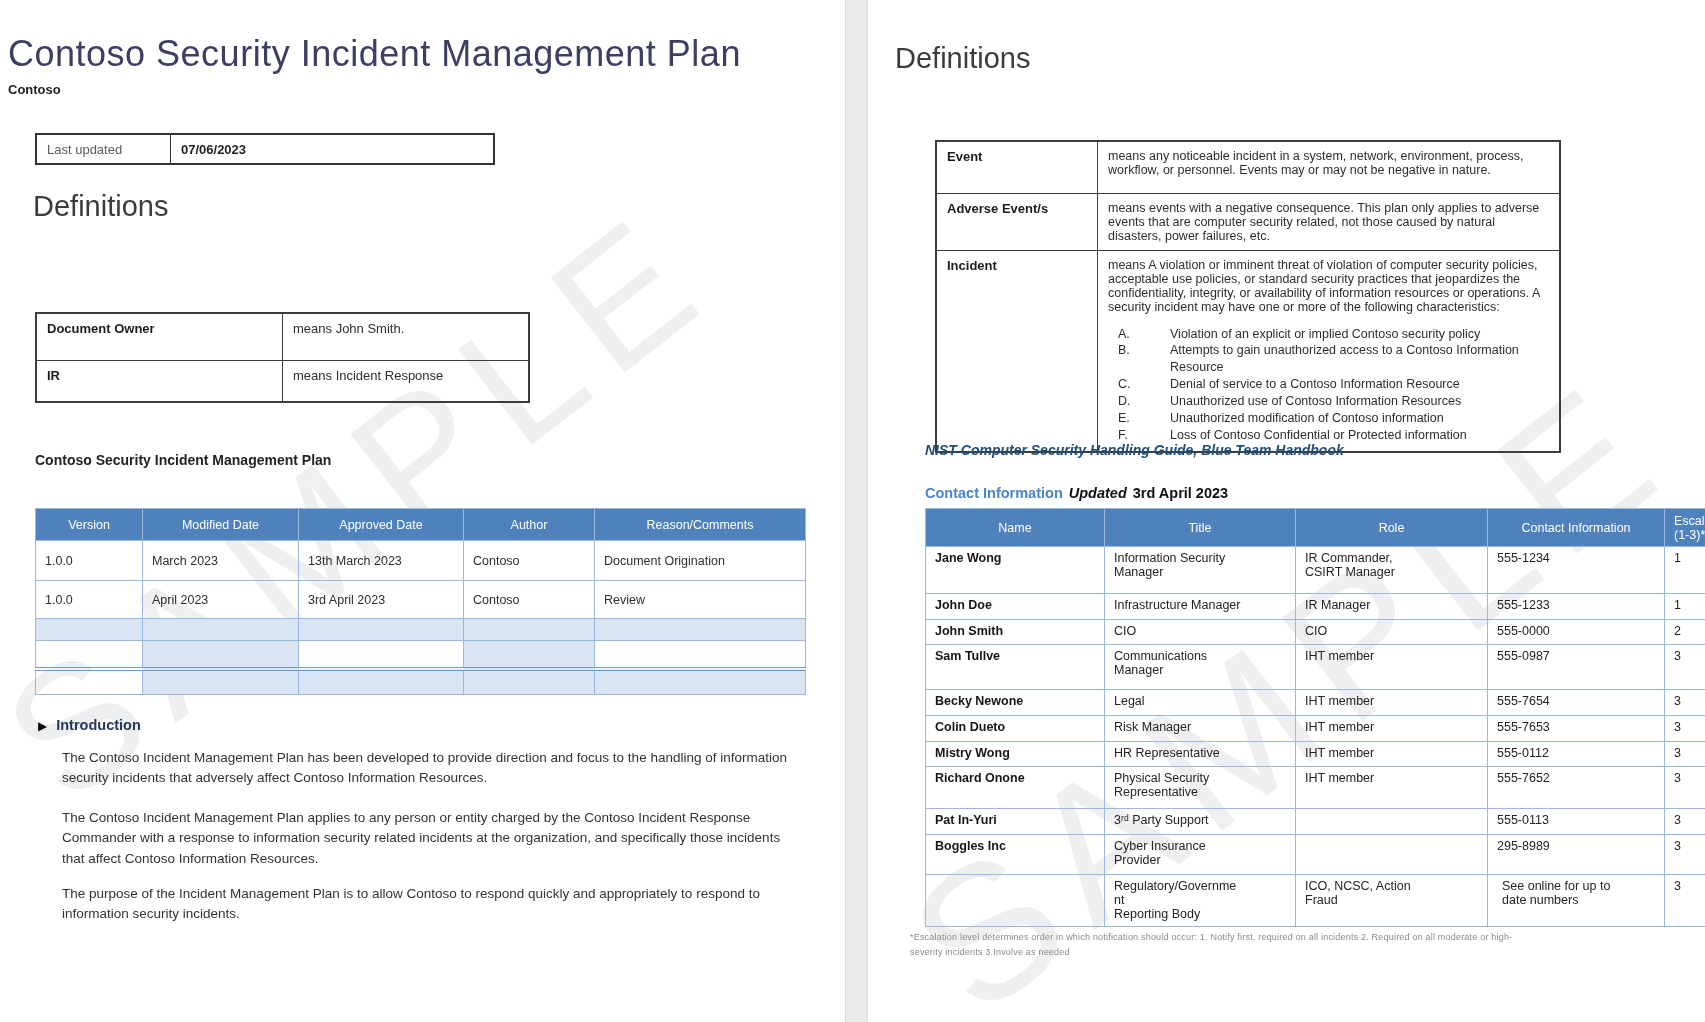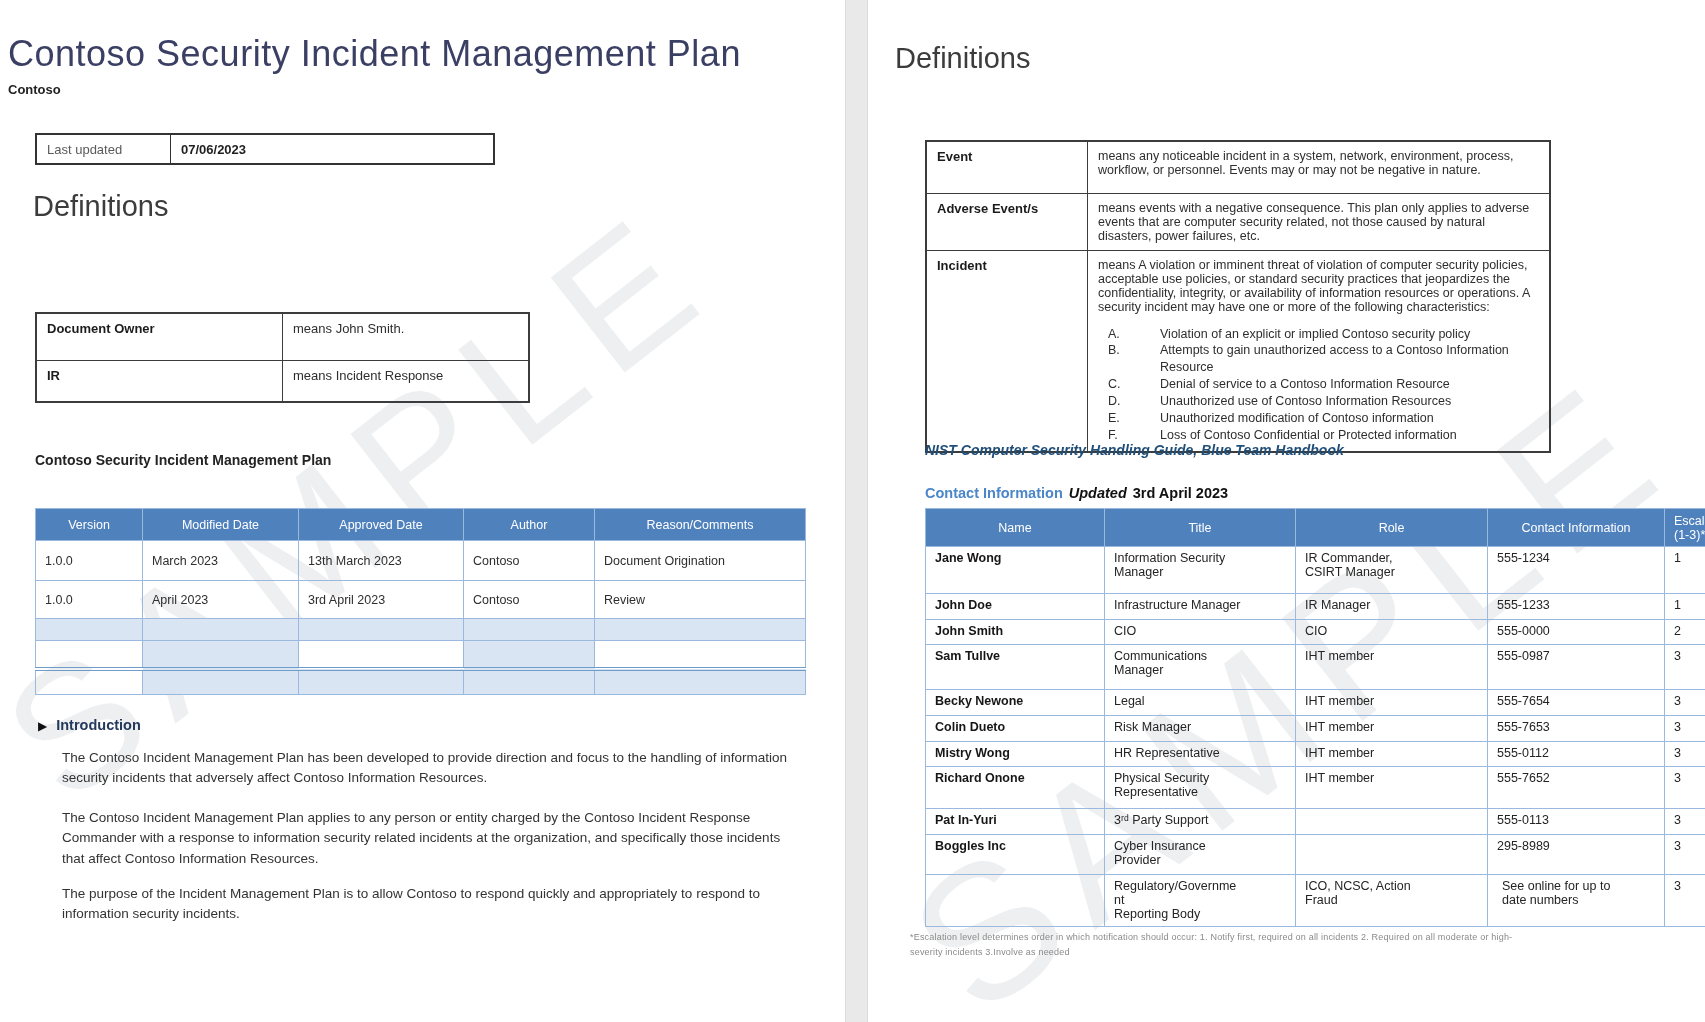--- a/index.html
+++ b/index.html
@@ -146,21 +146,21 @@
   <div class="abs z1 para" style="left:62px;top:884px;width:725px;">The purpose of the Incident Management Plan is to allow Contoso to respond quickly and appropriately to respond to information security incidents.</div>
 </div>
 
 <div class="divider"></div>
 
 <div class="page" id="page-right">
   <div class="wm" style="left:70px;top:860px;font-size:190px;">SAMPLE</div>
 
   <div class="abs z1 h2" style="left:27px;top:42px;">Definitions</div>
 
-  <table class="abs z1 doc-table" style="left:57px;top:140px;width:626px;">
+  <table class="abs z1 doc-table" style="left:67px;top:140px;width:626px;">
     <tbody>
         <tr style="height:52px;">
       <td class="term" style="width:140px;">Event</td>
       <td style="font-size:12.5px;">means any noticeable incident in a system, network, environment, process, workflow, or personnel. Events may or may not be negative in nature.</td>
     </tr>
     <tr style="height:54px;">
       <td class="term">Adverse Event/s</td>
       <td style="font-size:12.5px;">means events with a negative consequence. This plan only applies to adverse events that are computer security related, not those caused by natural disasters, power failures, etc.</td>
     </tr>
     <tr style="height:186px;">

